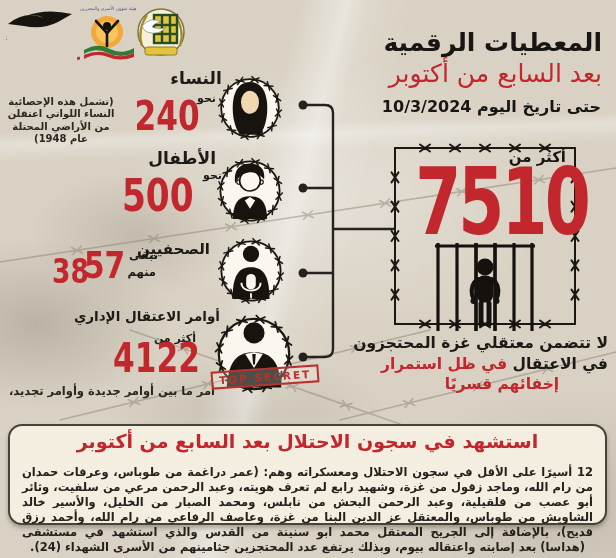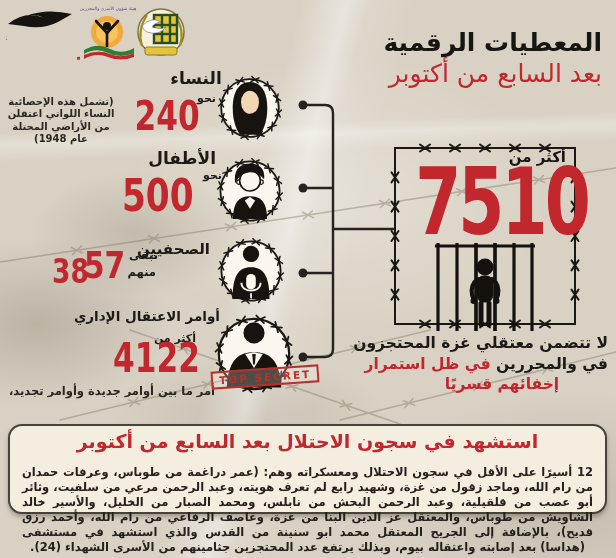--- a/index.html
+++ b/index.html
@@ -60,21 +60,21 @@
   .cage{position:absolute;left:47px;top:102px;}
   .cbar{stroke:#14110e;stroke-width:3.2;stroke-linecap:butt;}
 
   
   .box-note{position:absolute;left:336px;top:333px;width:272px;font-size:15.5px;font-weight:bold;line-height:1.33;}
   .box-note .l{text-align:right;white-space:nowrap;}
   .box-note .l3{text-align:center;margin-left:60px;white-space:nowrap;}
 
   
   .footer{
-    position:absolute;left:8px;top:424px;width:599px;height:90px;box-sizing:border-box;
+    position:absolute;left:8px;top:424px;width:599px;height:101px;box-sizing:border-box;
     background:#f4eee0;border:2.5px solid #45433a;border-radius:14px;
     padding:3px 12px 8px 12px;box-shadow:0 3px 4px rgba(60,50,35,.35);
   }
   .footer-heading{text-align:center;font-size:19px;font-weight:bold;color:#c1272d;margin:1px 0 1px;white-space:nowrap;}
   .footer-body{
     font-size:11.5px;font-weight:bold;color:#24211c;line-height:1.31;
     text-align:justify;text-align-last:center;margin-top:13px;
   }
 </style>
 </head>
@@ -143,20 +143,21 @@
         <line x1="20" y1="19" x2="43" y2="19"></line>
           <line x1="20" y1="28" x2="43" y2="28"></line>
       </g>
       <path d="M8,20 Q17,10 27,16 Q20,17 18,21 Q27,24 32,21 Q25,30 13,26 Q9,24 8,20 Z" fill="#ffffff" stroke="#6a6a6a" stroke-width=".6"></path>
       <rect x="11" y="41" width="32" height="8" rx="2.5" fill="#e3c43c" stroke="#8a7a26" stroke-width="1"></rect>
     </svg>
   </div>
 
   <div class="title1">المعطيات الرقمية</div>
   <div class="title2">بعد السابع من أكتوبر</div>
+  <div class="title3">حتى تاريخ اليوم 10/3/2024</div>
 
   <div class="stat-row" style="top:68px;height:100px">
     <svg class="icon" style="left:214px;top:4px" width="72" height="72" viewBox="0 0 100 100">
       <circle class="ring" cx="50" cy="50" r="40"></circle>
       <path d="M50,14 C33,14 26,30 26,50 C26,68 31,80 36,87 L64,87 C69,80 74,68 74,50 C74,30 67,14 50,14 Z" fill="#17130f"></path>
       <ellipse cx="50" cy="42" rx="12.5" ry="16" fill="#f2d7b3"></ellipse>
     <path d="M-5,-3.5 L5,3.5 M5,-3.5 L-5,3.5" transform="translate(89.39231012048832,56.94592710667721) rotate(100)" class="barb"></path>
         <path d="M-5,-3.5 L5,3.5 M5,-3.5 L-5,3.5" transform="translate(80.64177772475912,75.71150438746157) rotate(130)" class="barb"></path>
         <path d="M-5,-3.5 L5,3.5 M5,-3.5 L-5,3.5" transform="translate(63.68080573302675,87.58770483143633) rotate(160)" class="barb"></path>
         <path d="M-5,-3.5 L5,3.5 M5,-3.5 L-5,3.5" transform="translate(43.05407289332279,89.39231012048832) rotate(190)" class="barb"></path>
@@ -313,21 +314,21 @@
         <rect x="51.5" y="58" width="5" height="26" rx="2"></rect>
       </g>
       <line class="cbar" x1="41" y1="0" x2="41" y2="88"></line>
       <line class="cbar" x1="60" y1="0" x2="60" y2="88"></line>
     </svg>
   </div>
 
   <div class="box-note">
     <div class="l">لا تتضمن معتقلي غزة المحتجزون</div>
     <div class="l">
-      <span>في والمحررين</span>
+      <span>في الاعتقال</span>
       <span class="red">في ظل استمرار</span>
     </div>
     <div class="l3 red">إخفائهم قسريًا</div>
   </div>
 
   <div class="footer">
     <div class="footer-heading">استشهد في سجون الاحتلال بعد السابع من أكتوبر</div>
     <div class="footer-body">12 أسيرًا على الأقل في سجون الاحتلال ومعسكراته وهم: (عمر دراغمة من طوباس، وعرفات حمدان من رام الله، وماجد زقول من غزة، وشهيد رابع لم تعرف هويته، وعبد الرحمن مرعي من سلفيت، وثائر أبو عصب من قلقيلية، وعبد الرحمن البحش من نابلس، ومحمد الصبار من الخليل، والأسير خالد الشاويش من طوباس، والمعتقل عز الدين البنا من غزة، وعاصف الرفاعي من رام الله، وأحمد رزق قديح)، بالإضافة إلى الجريح المعتقل محمد ابو سنينة من القدس والذي استشهد في مستشفى (هداسا) بعد إصابته واعتقاله بيوم، وبذلك يرتفع عدد المحتجزين جثامينهم من الأسرى الشهداء (24).</div>
   </div>
 

